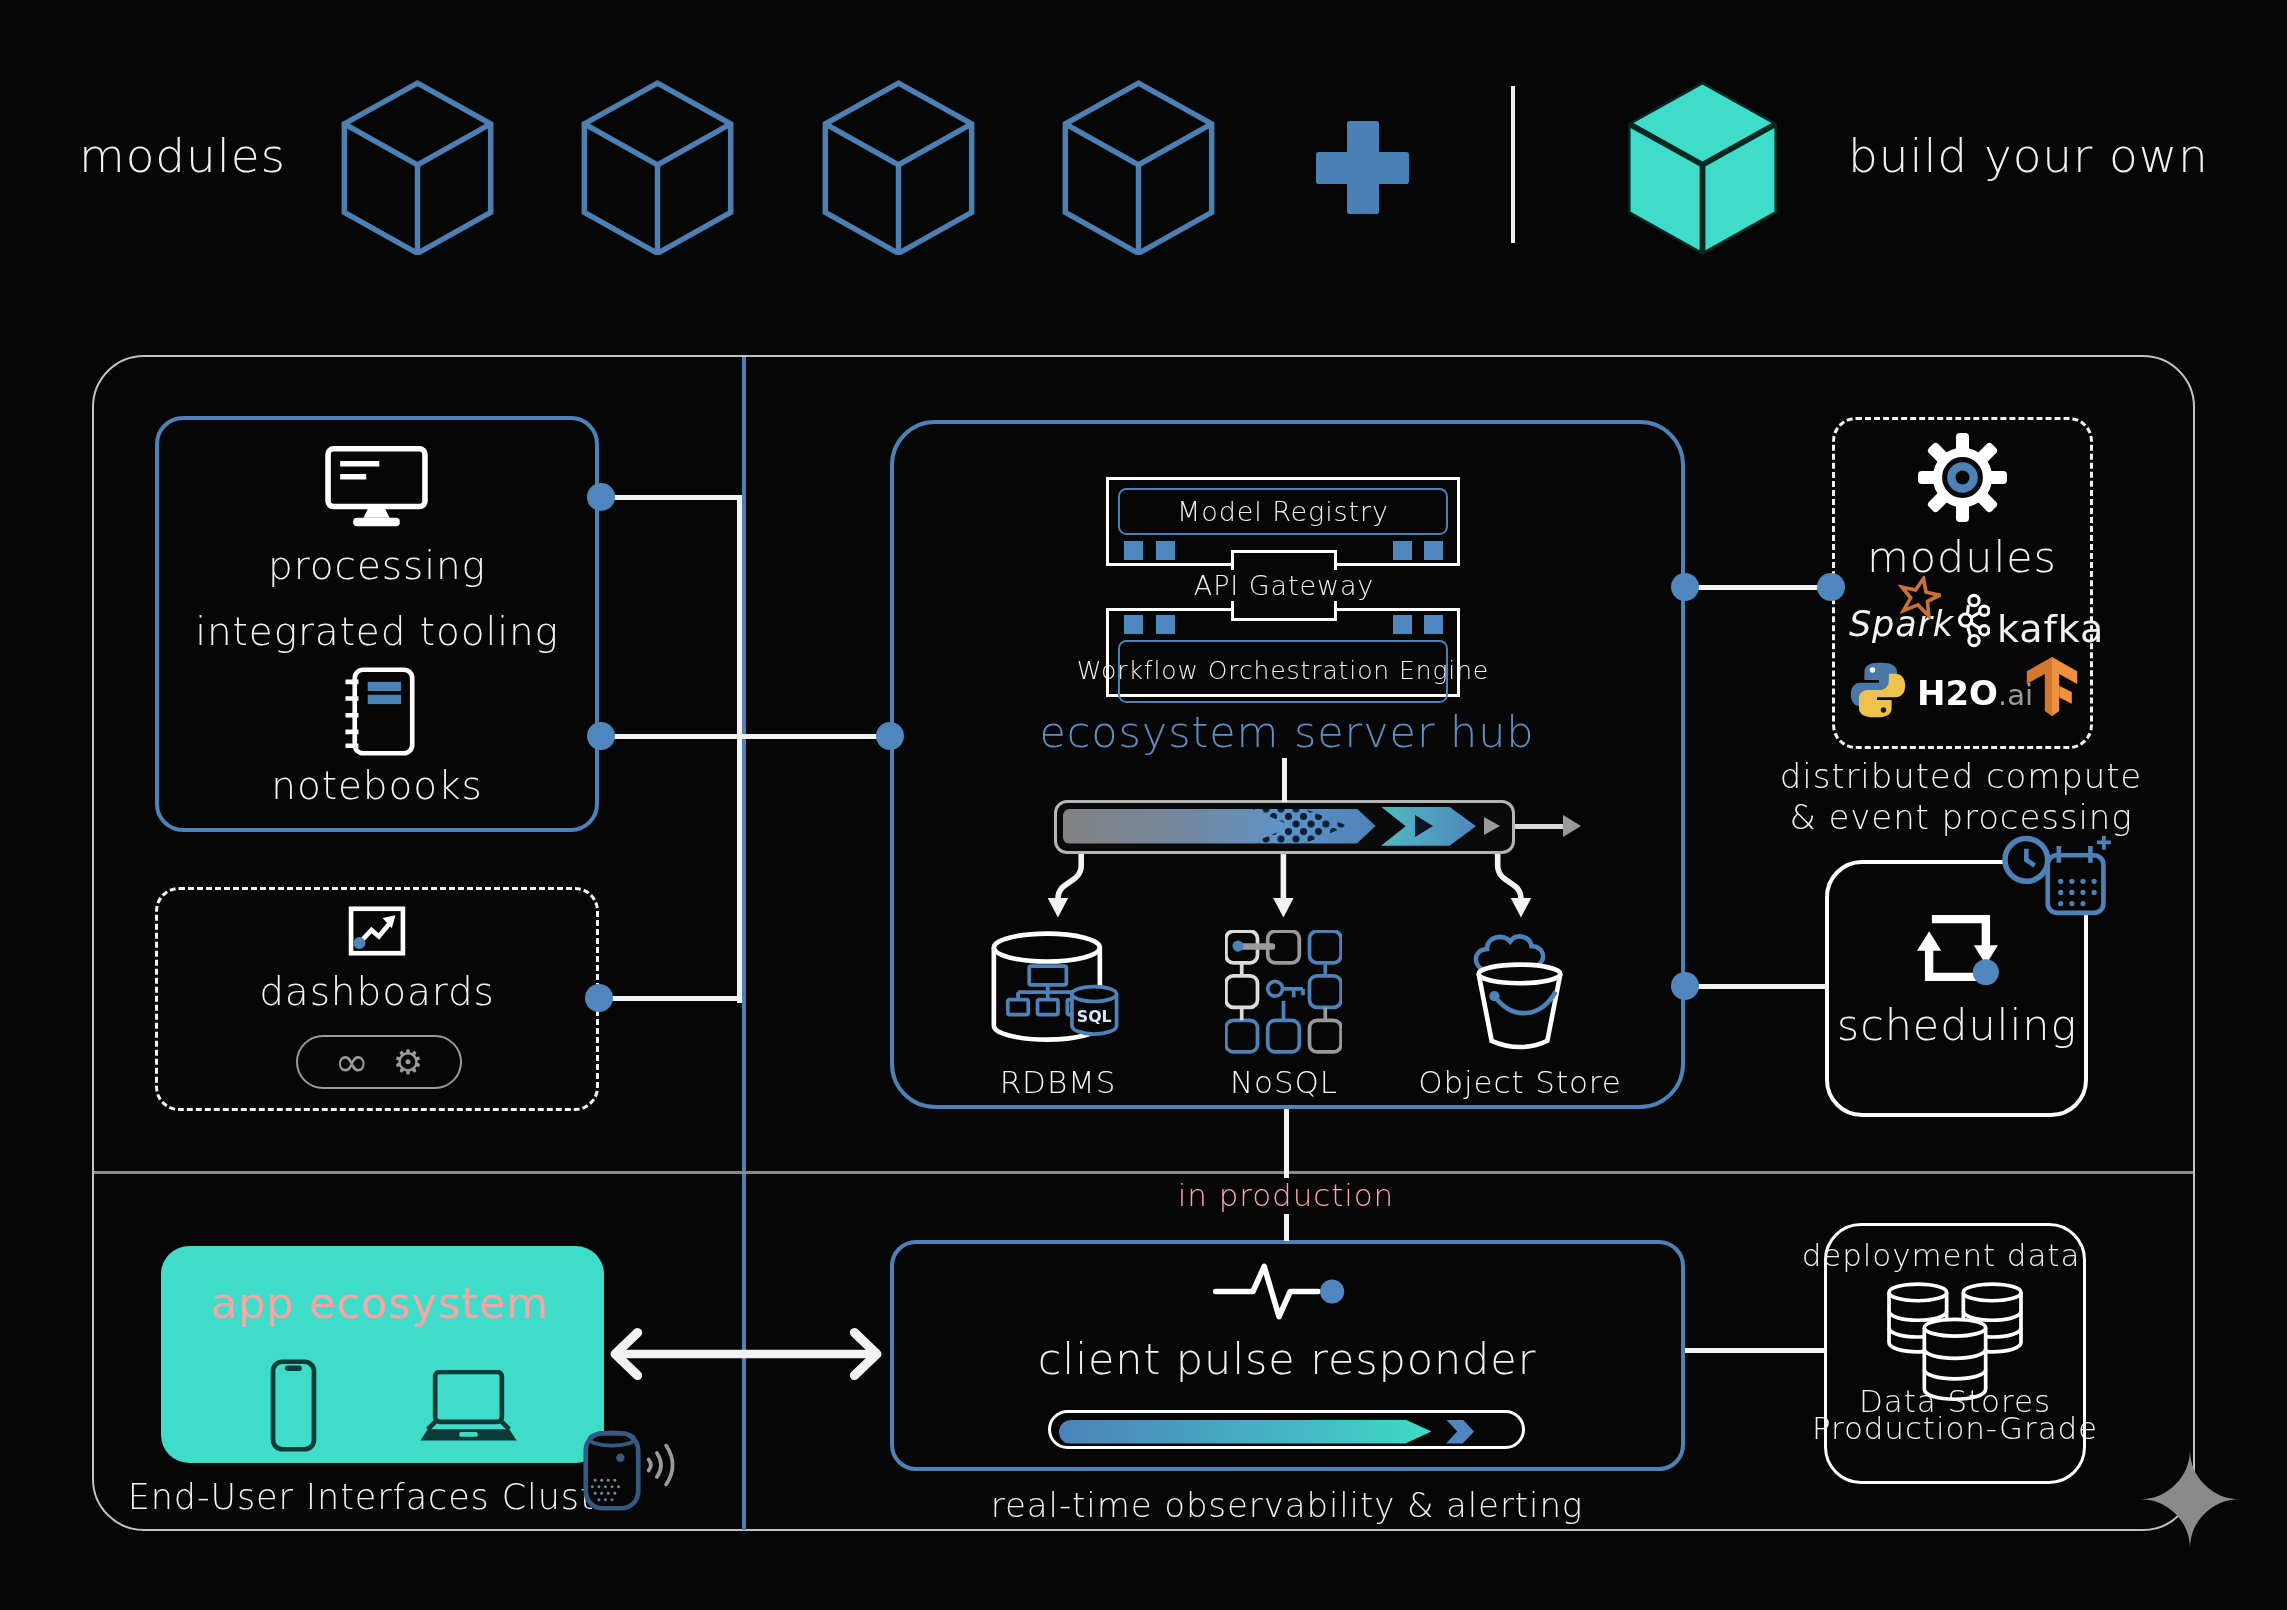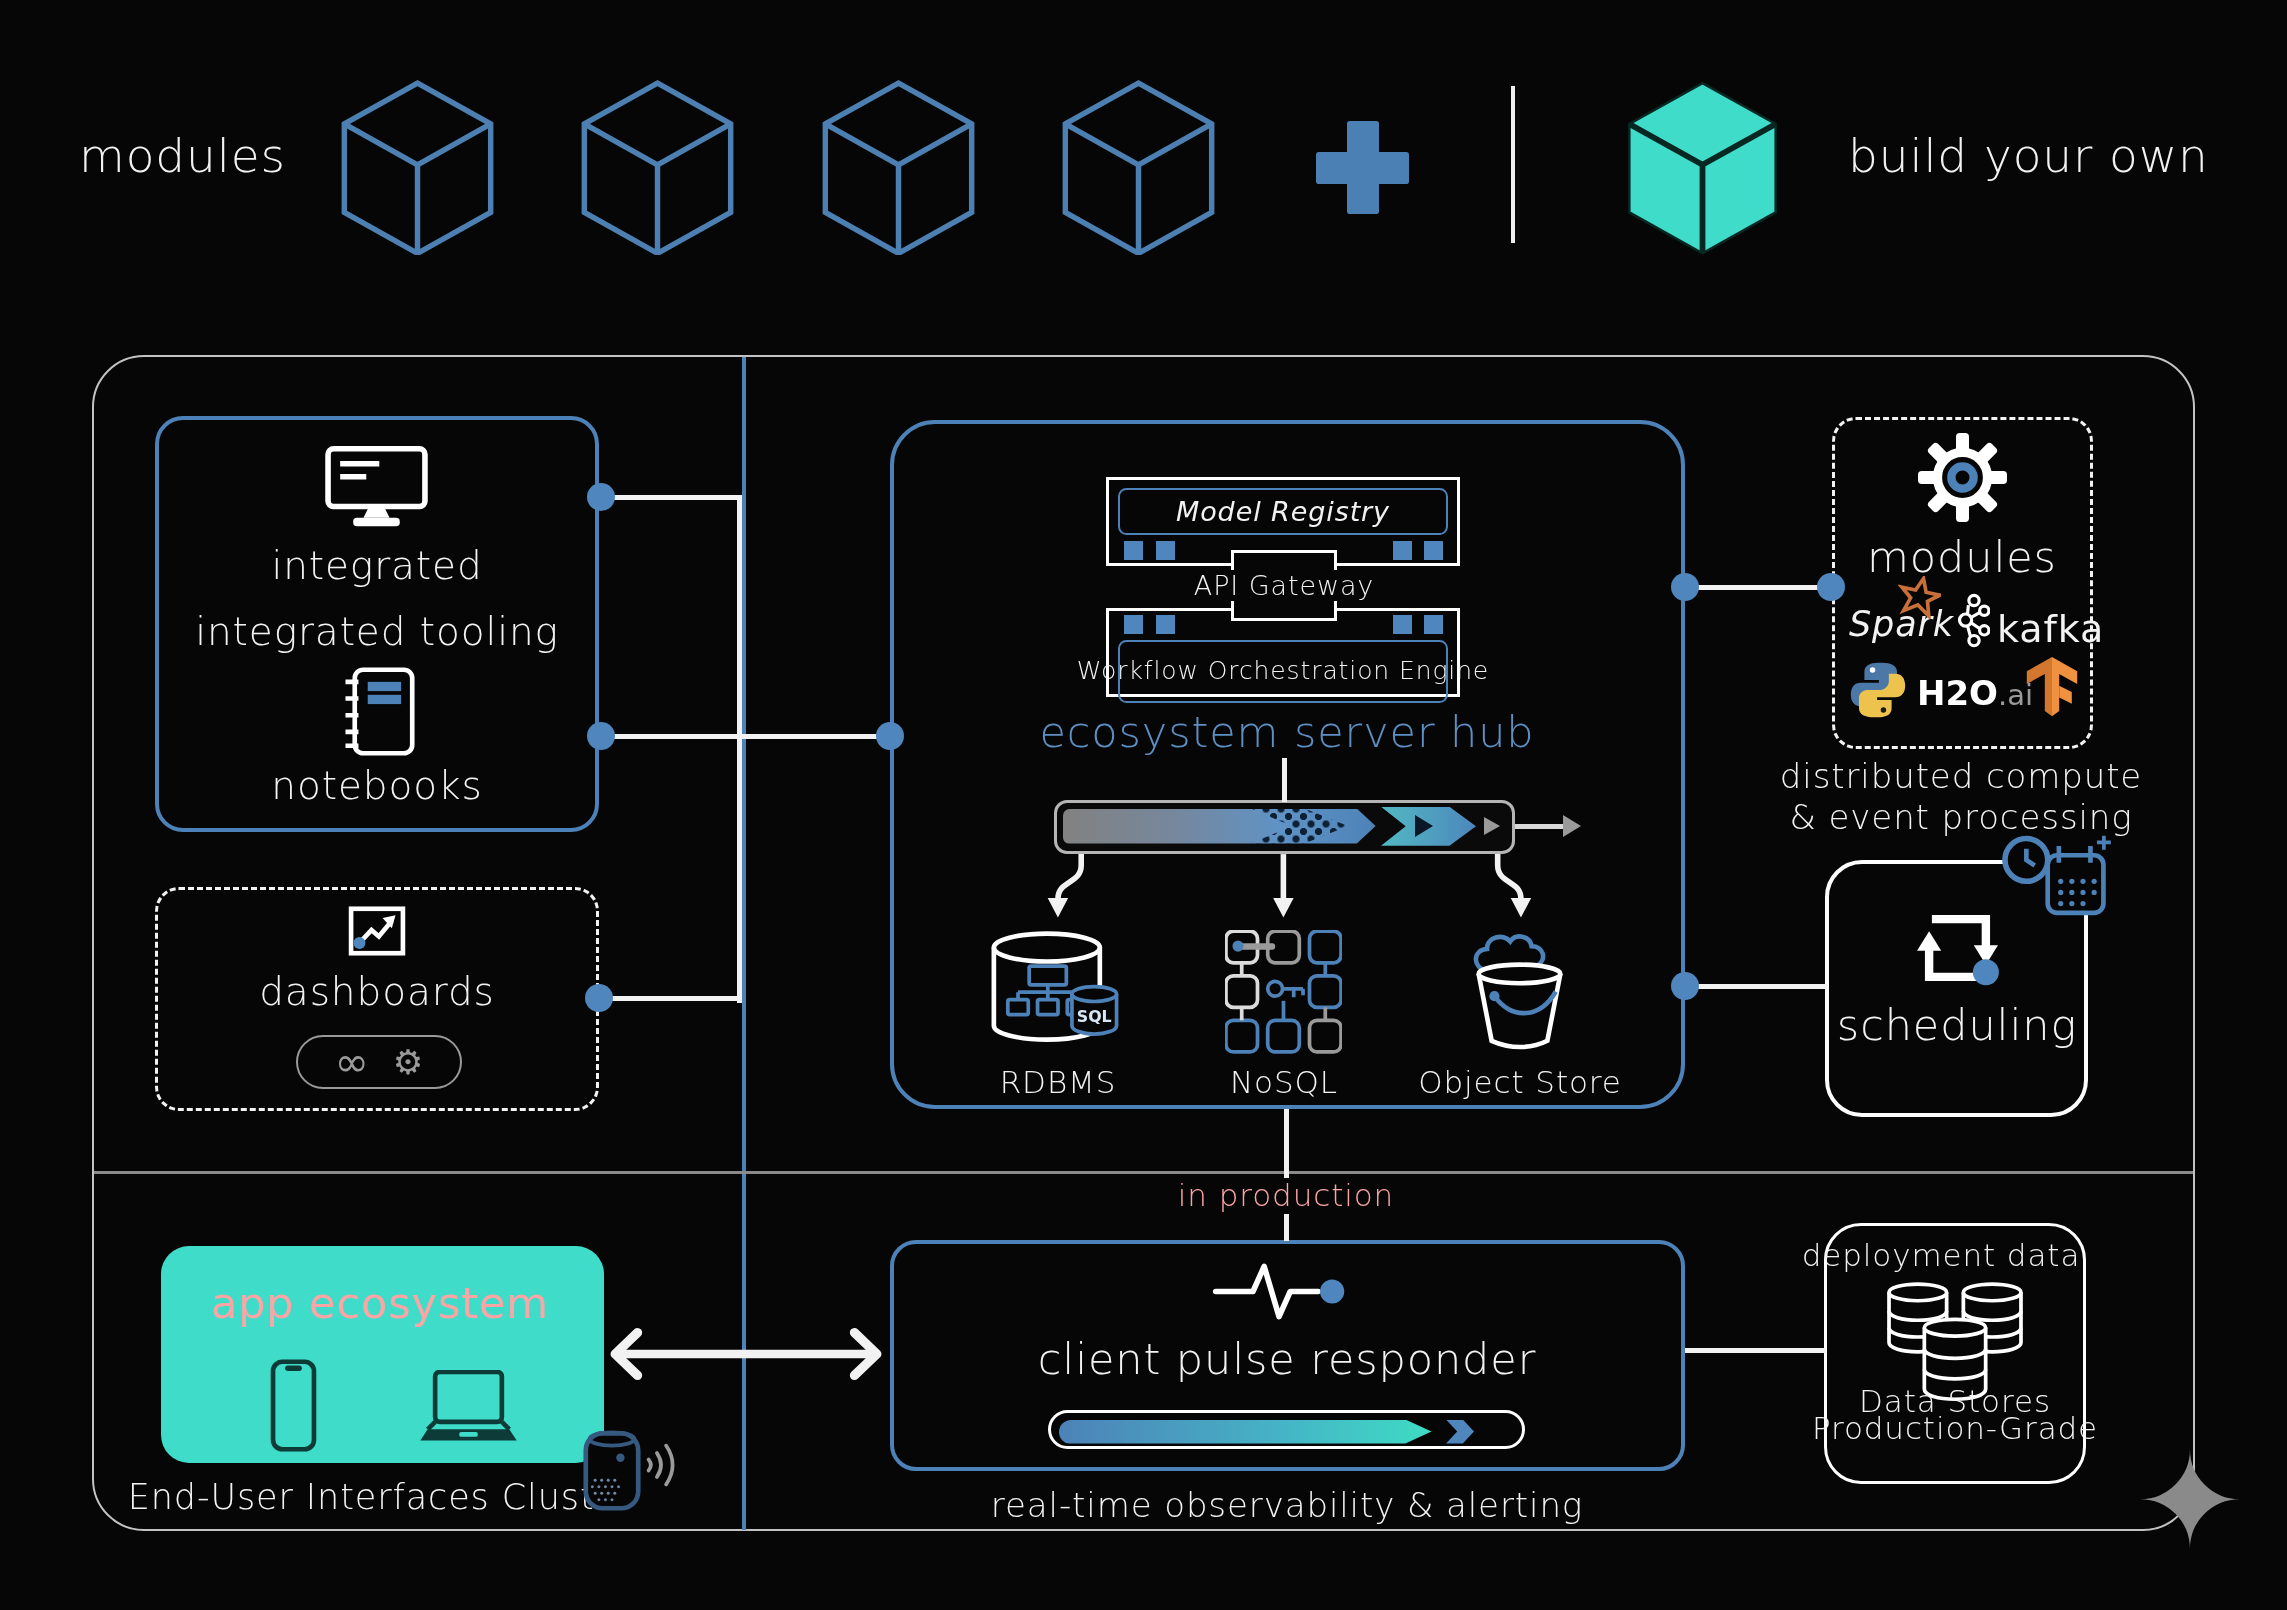--- a/index.html
+++ b/index.html
@@ -75,21 +75,21 @@
   <path d="M269,9 L293,32 L269,55" fill="none" stroke="#f2f2f2" stroke-width="10" stroke-linecap="round" stroke-linejoin="round"></path>
 </svg>
 
 <div class="box" style="left:155px;top:416px;width:444px;height:416px;border:4.7px solid #4d82b8;border-radius:28px;z-index:3;"></div>
 <svg class="abs" style="left:325px;top:446px;z-index:4;" width="103" height="82" viewBox="0 0 110 88">
   <rect x="3" y="3" width="104" height="62" rx="6" fill="none" stroke="#fff" stroke-width="6"></rect>
   <path d="M16,19 H58 M16,33 H44" stroke="#fff" stroke-width="6"></path>
   <path d="M47,65 h16 l6,12 h-28 z" fill="#fff"></path>
   <rect x="30" y="77" width="50" height="9" rx="4" fill="#fff"></rect>
 </svg>
-<div class="abs t ctr" style="left:377px;top:544px;font-size:39px;">integrated</div>
+<div class="abs t ctr" style="left:377px;top:544px;font-size:39px;">processing</div>
 <div class="abs t ctr" style="left:377px;top:610px;font-size:39px;">integrated tooling</div>
 <svg class="abs" style="left:338px;top:667px;z-index:4;" width="78" height="89" viewBox="0 0 84 96">
   <rect x="18" y="3" width="62" height="90" rx="9" fill="none" stroke="#fff" stroke-width="5"></rect>
   <path d="M8,16 H22 M8,34 H22 M8,52 H22 M8,70 H22 M8,85 H22" stroke="#fff" stroke-width="5"></path>
   <rect x="32" y="16" width="36" height="10" fill="#4d82b8"></rect>
   <rect x="32" y="30" width="36" height="10" fill="#4d82b8"></rect>
 </svg>
 <div class="abs t ctr" style="left:377px;top:764px;font-size:39px;">notebooks</div>
 
 <div class="box" style="left:155px;top:887px;width:444px;height:224px;border:3.7px dashed #f2f2f2;border-radius:24px;z-index:3;"></div>
@@ -102,21 +102,21 @@
 <div class="abs t ctr" style="left:377px;top:970px;font-size:39px;">dashboards</div>
 <div class="abs" style="left:296px;top:1035px;width:166px;height:54px;border:2.8px solid #9a9a9a;border-radius:28px;display:flex;align-items:center;justify-content:center;gap:24px;z-index:4;box-sizing:border-box;">
   <span style="color:#9a9a9a;font-size:41px;line-height:1;">∞</span>
   <span style="color:#9a9a9a;font-size:34px;line-height:1;">⚙</span>
 </div>
 
 <div class="box" style="left:890px;top:420px;width:795px;height:689px;border:4.7px solid #4d82b8;border-radius:45px;z-index:3;"></div>
 
 <div class="box" style="left:1106px;top:477px;width:354px;height:89px;border:3.7px solid #fff;background:#060607;z-index:4;"></div>
 <div class="box" style="left:1118px;top:488px;width:330px;height:47px;border:2.8px solid #4d82b8;border-radius:8.4px;z-index:5;display:flex;align-items:center;justify-content:center;">
-  <span class="t" style="font-size:27px;font-style:italic;">Model Registry</span>
+  <span class="t" style="font-size:27px;">Model Registry</span>
 </div>
 <div class="led" style="left:1124px;top:541px;z-index:5;"></div>
 <div class="led" style="left:1156px;top:541px;z-index:5;"></div>
 <div class="led" style="left:1393px;top:541px;z-index:5;"></div>
 <div class="led" style="left:1424px;top:541px;z-index:5;"></div>
 
 <div class="box" style="left:1231px;top:550px;width:106px;height:71px;border:3.7px solid #fff;background:#060607;z-index:6;"></div>
 <div class="abs t ctr" style="left:1284px;top:570px;font-size:27px;background:#060607;padding:0 11.2px;z-index:7;">API Gateway</div>
 
 <div class="box" style="left:1106px;top:608px;width:354px;height:89px;border:3.7px solid #fff;background:#060607;z-index:4;"></div>

